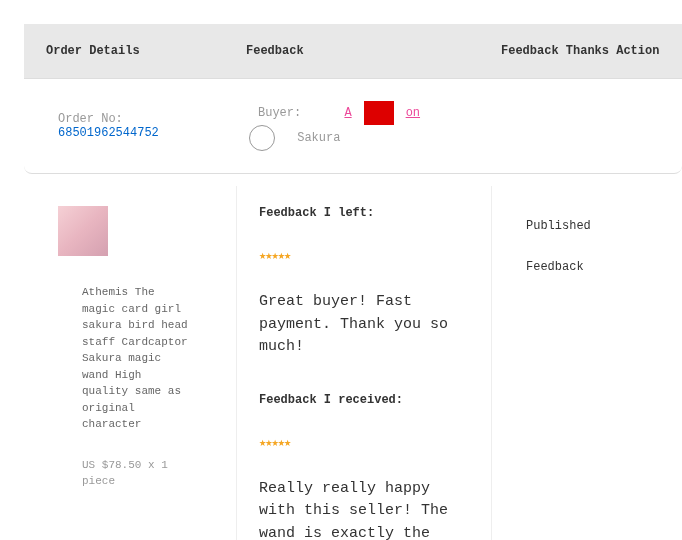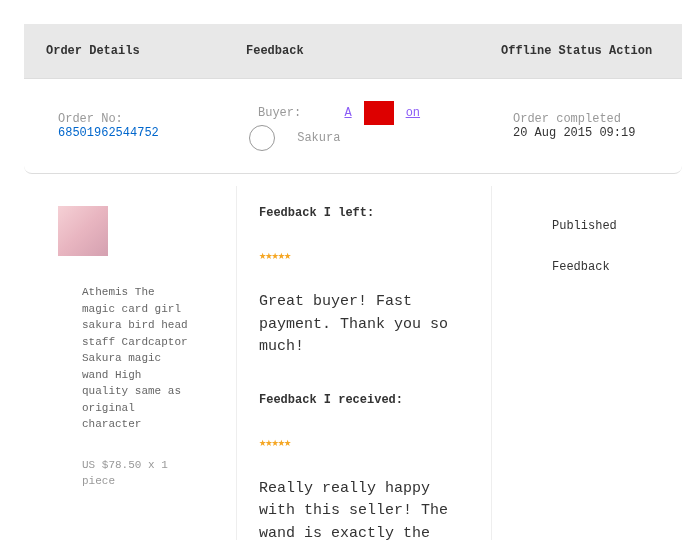--- a/index.html
+++ b/index.html
@@ -30,21 +30,21 @@
     .header-row .col1, .header-row .col2, .header-row .col3 {
       font-weight: bold;
       border-left: none;
     }
     .sub-row .col1, .sub-row .col2, .sub-row .col3 {
       border-left: none;
       padding: 10px;
     }
     .grey { color: #999; }
     .link { color: #0066cc; }
-    .buyer-name { color: #8b5cf6; text-decoration: underline; }
+    .buyer-name { color: #ec4899; text-decoration: underline; }
     .redacted { background: #d00; color: #d00; display: inline-block; width: 30px; height: 10px; vertical-align: middle; }
     .offline-icon {
       display: inline-block;
       width: 12px; height: 12px;
       border: 1px solid #999;
       border-radius: 50%;
       vertical-align: middle;
       margin: 0 3px;
       position: relative;
     }
@@ -117,48 +117,44 @@
       background: repeating-linear-gradient(90deg, #c0c0c0 0, #c0c0c0 1px, transparent 1px, transparent 4px);
       border-radius: 15px 15px 0 0;
     }
     .close-x {
       position: absolute;
       top: 2px; right: 5px;
       color: #999;
       font-size: 14px;
       cursor: pointer;
     }
-    .status-text { color: #333; line-height: 1.4; margin-left: 26px; }
+    .status-text { color: #333; line-height: 1.4; }
     .date { color: #333; }
   </style>
 </head>
 <body>
 
 <div class="header-row">
   <div class="col1">Order Details</div>
   <div class="col2">Feedback</div>
-  <div class="col3">Offline Status Action</div>
+  <div class="col3">Feedback Thanks Action</div>
 </div>
 
 <div class="sub-row">
   <div class="col1">
     <span class="grey">Order No:</span>
     <span class="link">68501962544752</span>
   </div>
   <div class="col2">
     <span class="grey">Buyer:</span>
     <span class="buyer-name">
       <span>A</span><span class="redacted"></span><span>on</span>
     </span>
     <span class="offline-icon"></span>
     <span class="grey">Sakura</span>
-  </div>
-  <div class="col3">
-    <span class="grey">Order completed</span>
-    <span class="date">20 Aug 2015 09:19</span>
   </div>
 </div>
 
 <div class="content-row">
   <div class="col1">
     <div class="product-block">
       <div class="product-img"></div>
       <div class="product-info">
         <div class="product-title">Athemis The magic card girl sakura bird head staff Cardcaptor Sakura magic wand High quality same as original character</div>
         <div class="price">US $78.50 x 1 piece</div>

